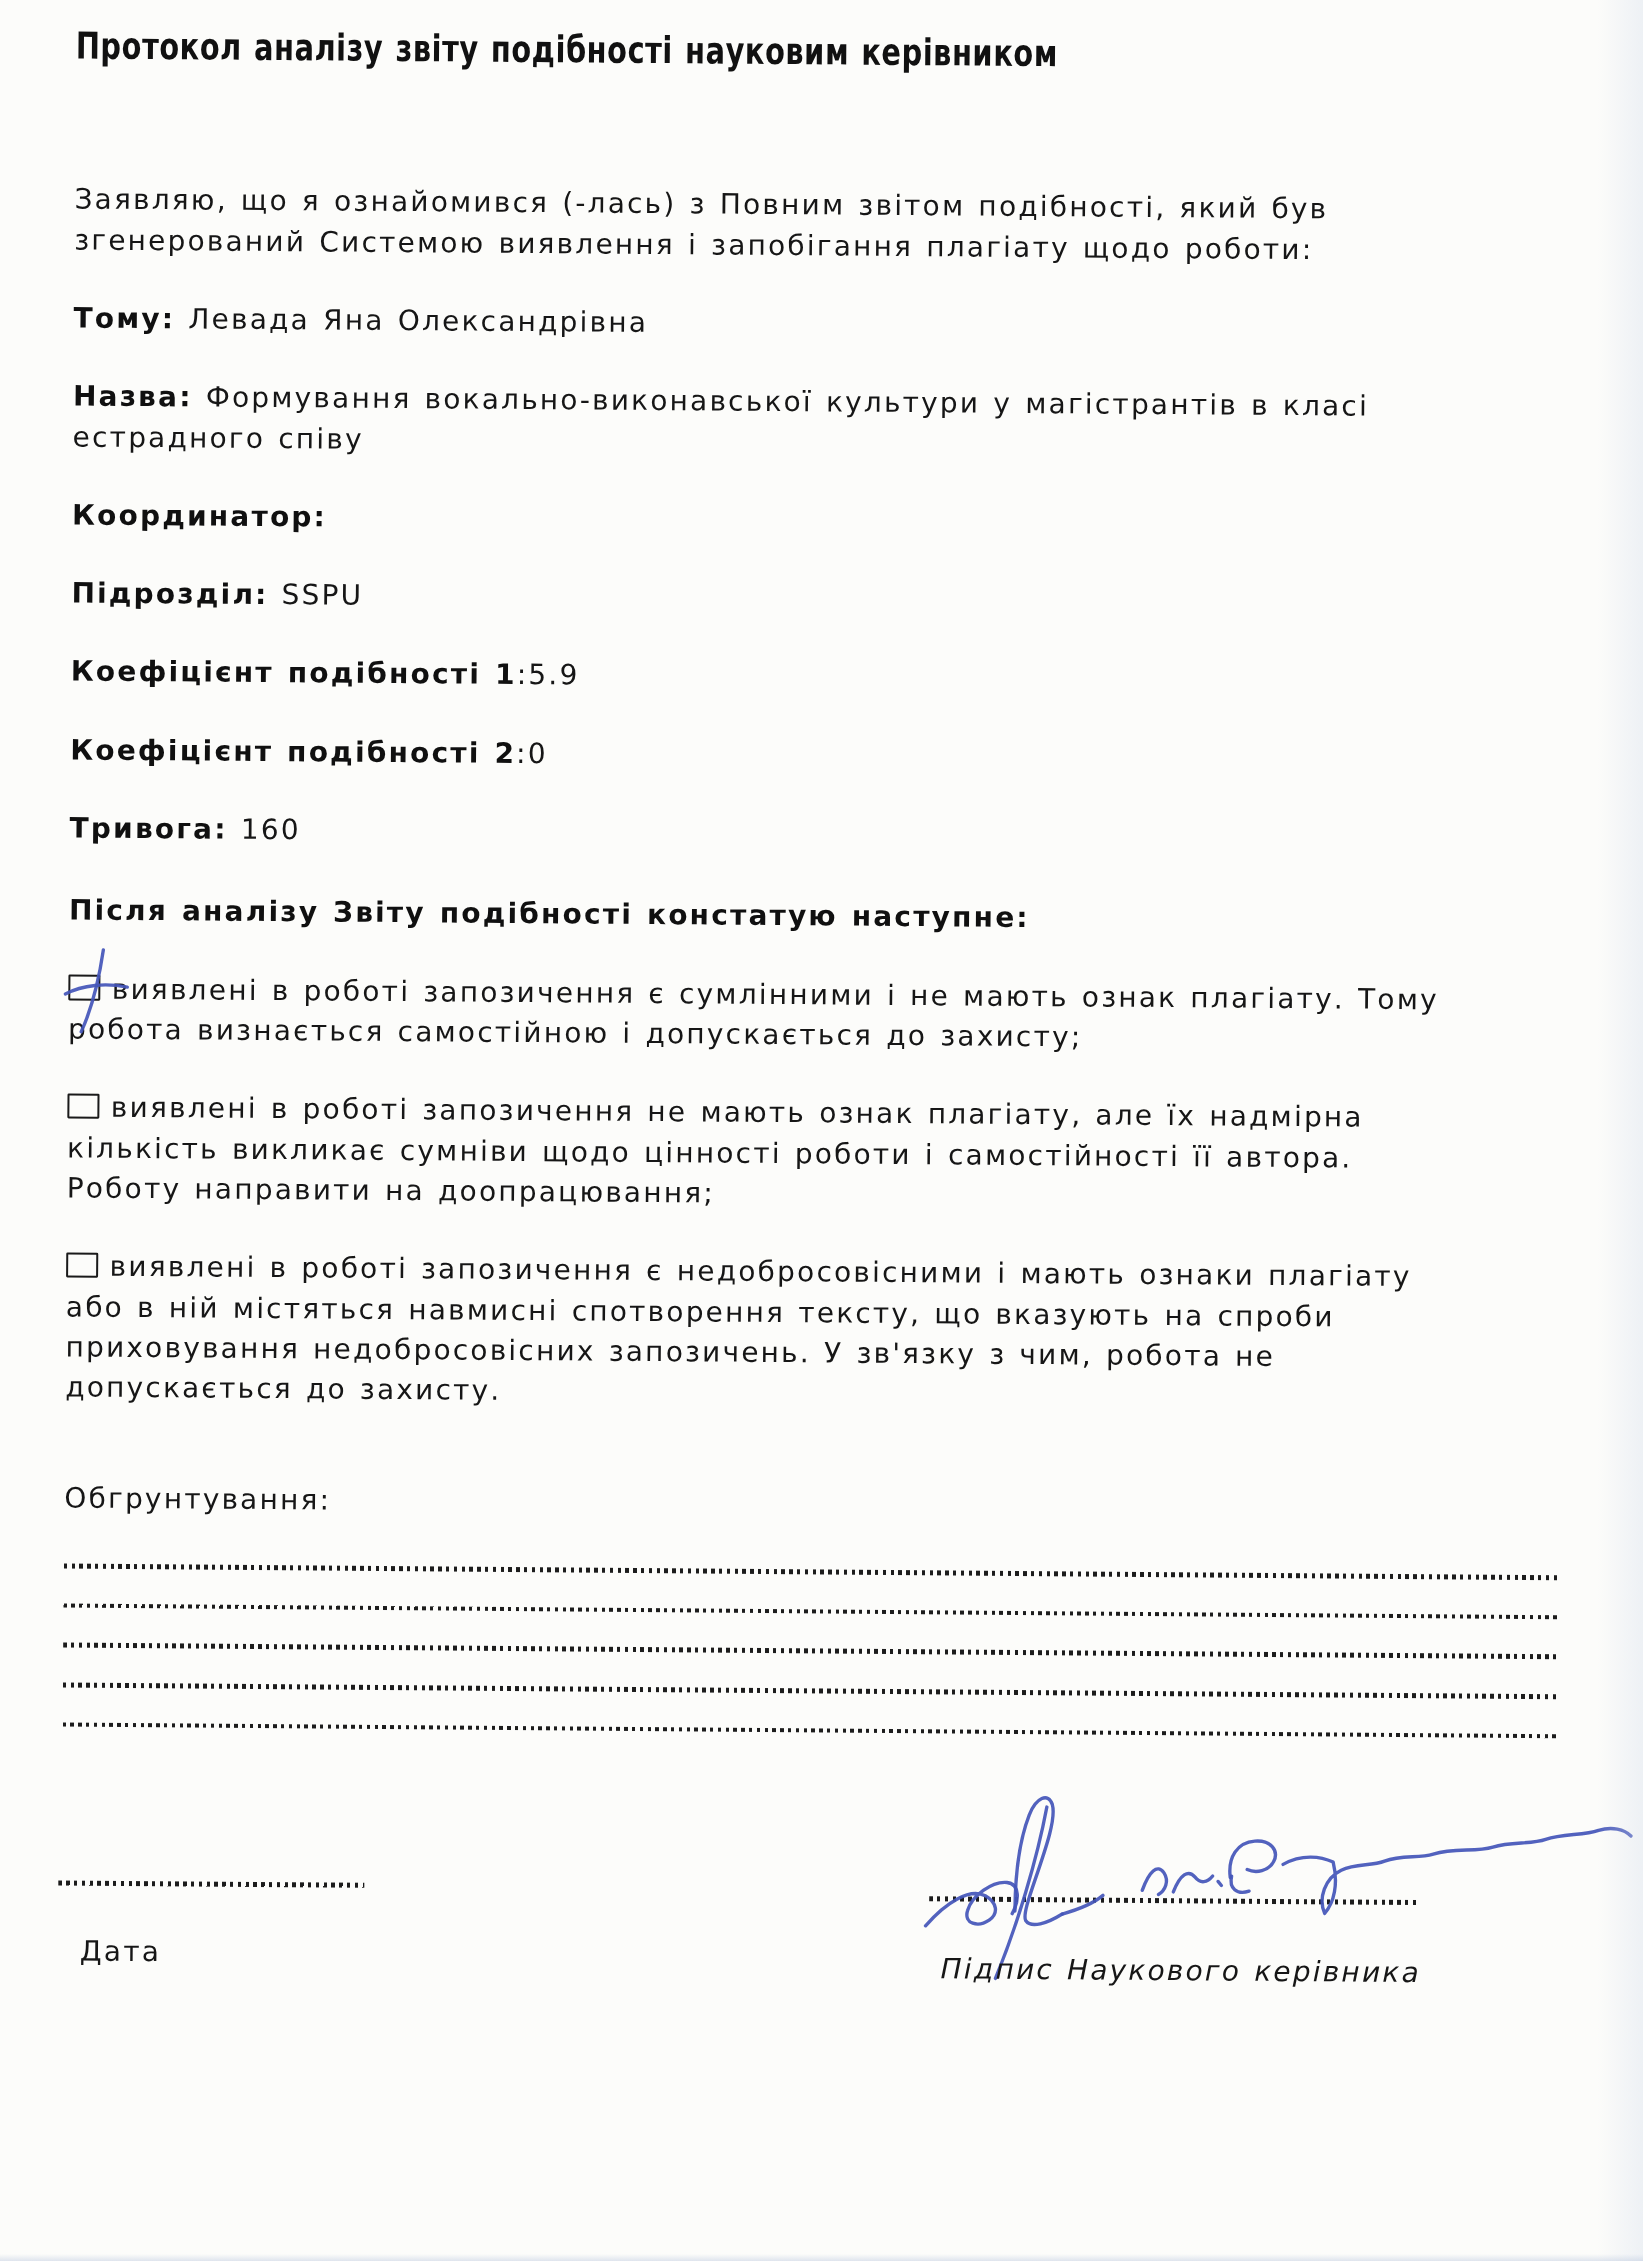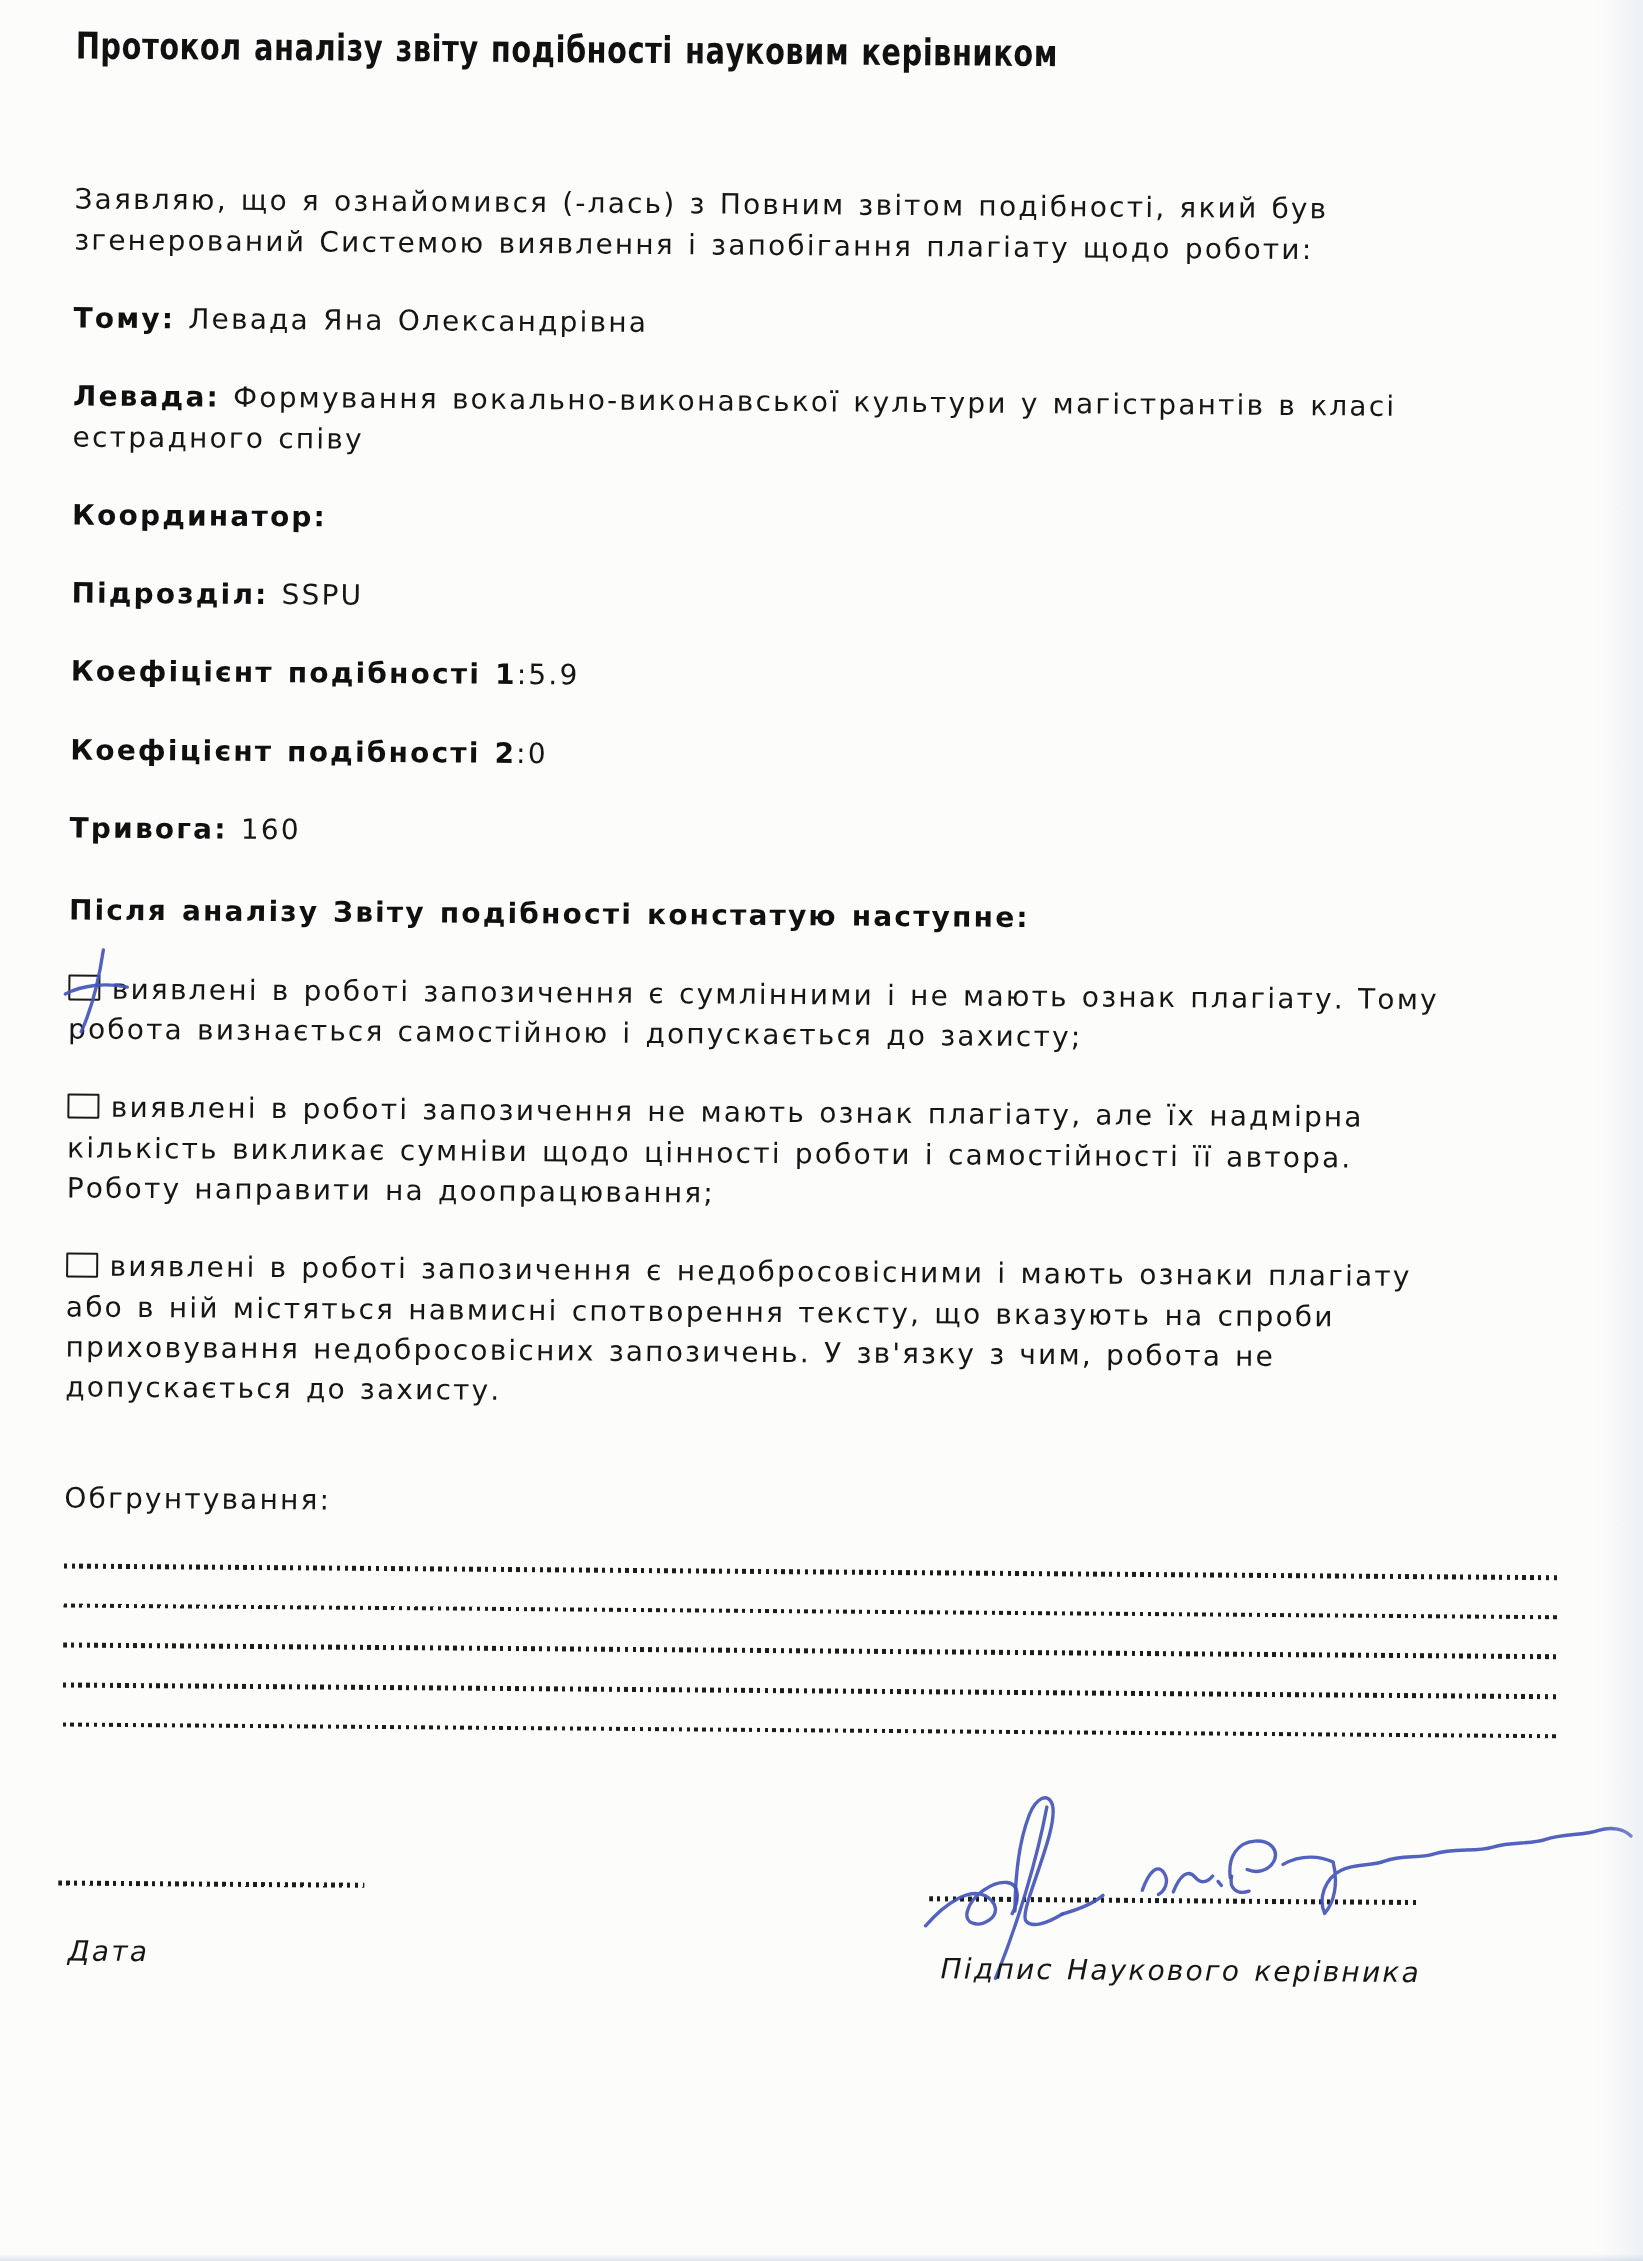--- a/index.html
+++ b/index.html
@@ -100,22 +100,21 @@
   }
   .date-line {
     position: absolute; left: -2.7px; top: 119px; width: 306px; height: 4.7px;
     background-image: repeating-linear-gradient(90deg, #1c1c1c 0 3.4px, transparent 3.4px 7.8px);
   }
   .sig-line {
     position: absolute; left: 868px; top: 128px; width: 488px; height: 4.7px;
     background-image: repeating-linear-gradient(90deg, #1c1c1c 0 3.4px, transparent 3.4px 7.8px);
   }
   .date-label {
-    position: absolute; left: 7px; top: 170px;
-    font-style: italic;
+    position: absolute; left: 19px; top: 170px;
   }
   .sig-label {
     position: absolute; left: 880px; top: 181px;
     font-style: italic;
   }
   .signature-svg {
     position: absolute; left: 851px; top: 12px;
     width: 727px; height: 210px;
     pointer-events: none;
   }
@@ -133,21 +132,21 @@
 <div class="scan-skew">
   <div class="page">
 
     <h1 class="doc-title"><span class="title-inner">Протокол аналізу звіту подібності науковим керівником</span></h1>
 
     <p class="intro">Заявляю, що я ознайомився (-лась) з Повним звітом подібності, який був
 згенерований Системою виявлення і запобігання плагіату щодо роботи:</p>
 
     <p class="field"><span class="lbl">Тому:</span> <span class="val">Левада Яна Олександрівна</span></p>
 
-    <p class="field"><span class="lbl">Левада:</span> <span class="val">Формування вокально-виконавської культури у магістрантів в класі
+    <p class="field"><span class="lbl">Назва:</span> <span class="val">Формування вокально-виконавської культури у магістрантів в класі
 естрадного співу</span></p>
 
     <p class="field"><span class="lbl">Координатор:</span> <span class="val"></span></p>
 
     <p class="field"><span class="lbl">Підрозділ:</span> <span class="val">SSPU</span></p>
 
     <p class="field"><span class="lbl">Коефіцієнт подібності 1</span><span class="val">:5.9</span></p>
 
     <p class="field"><span class="lbl">Коефіцієнт подібності 2</span><span class="val">:0</span></p>
 

